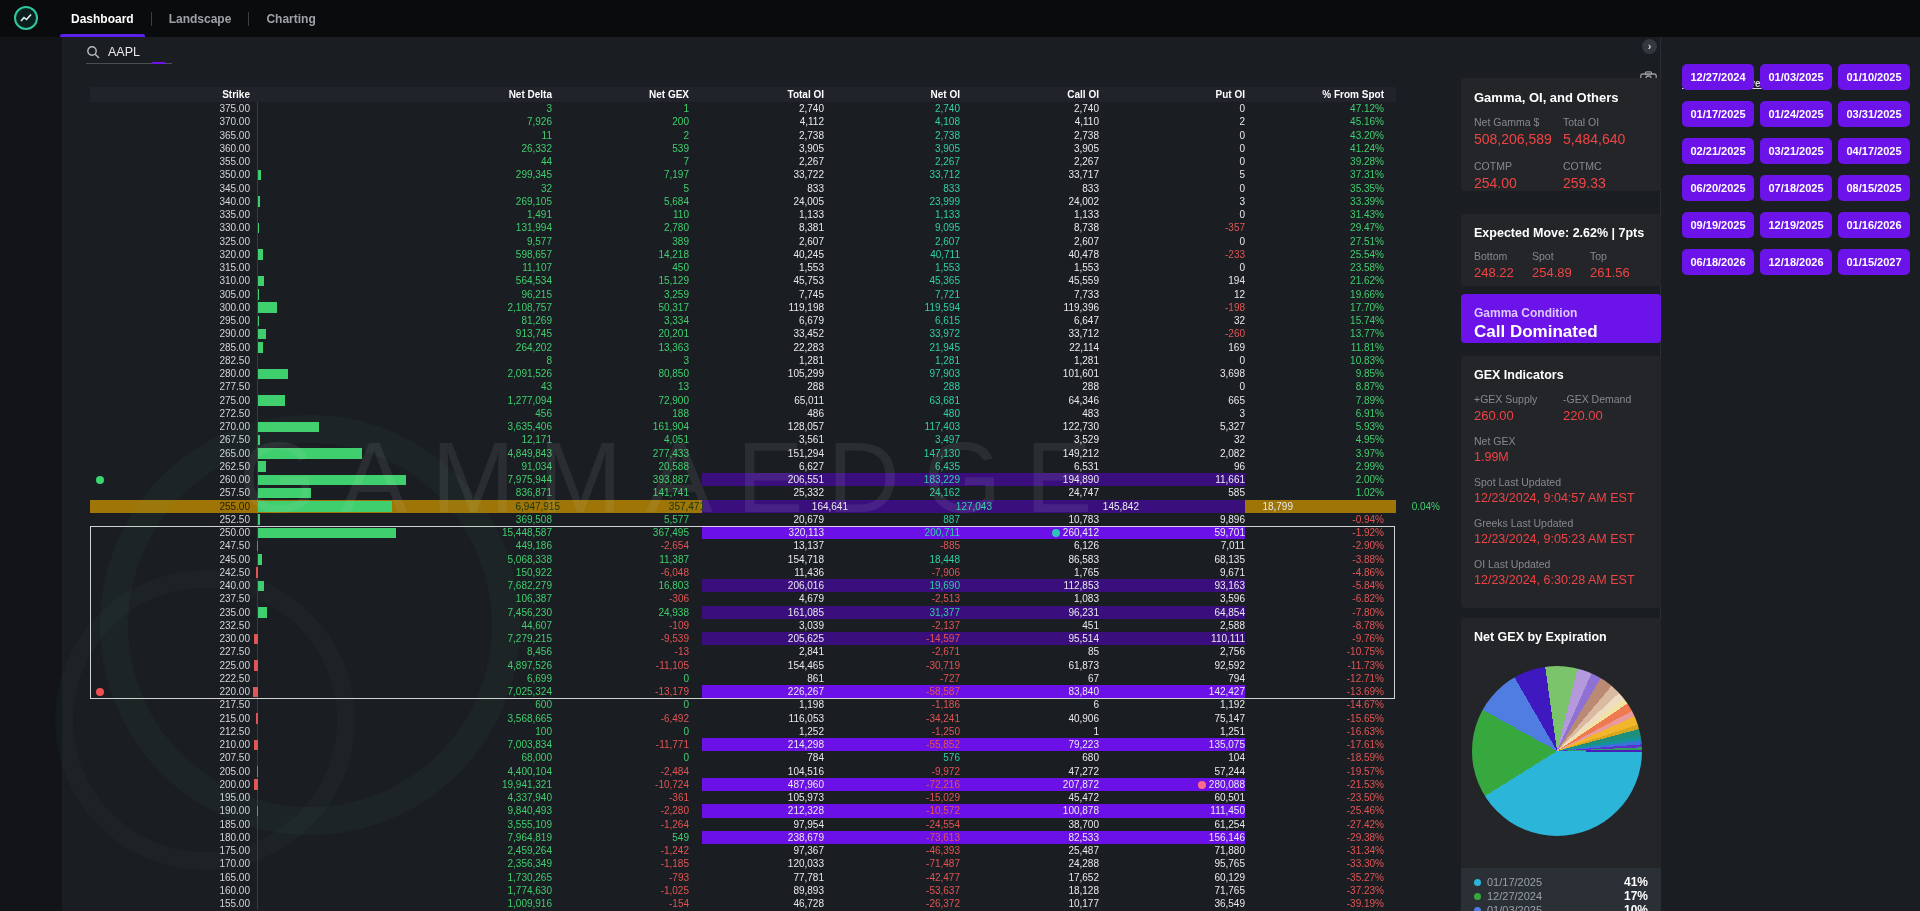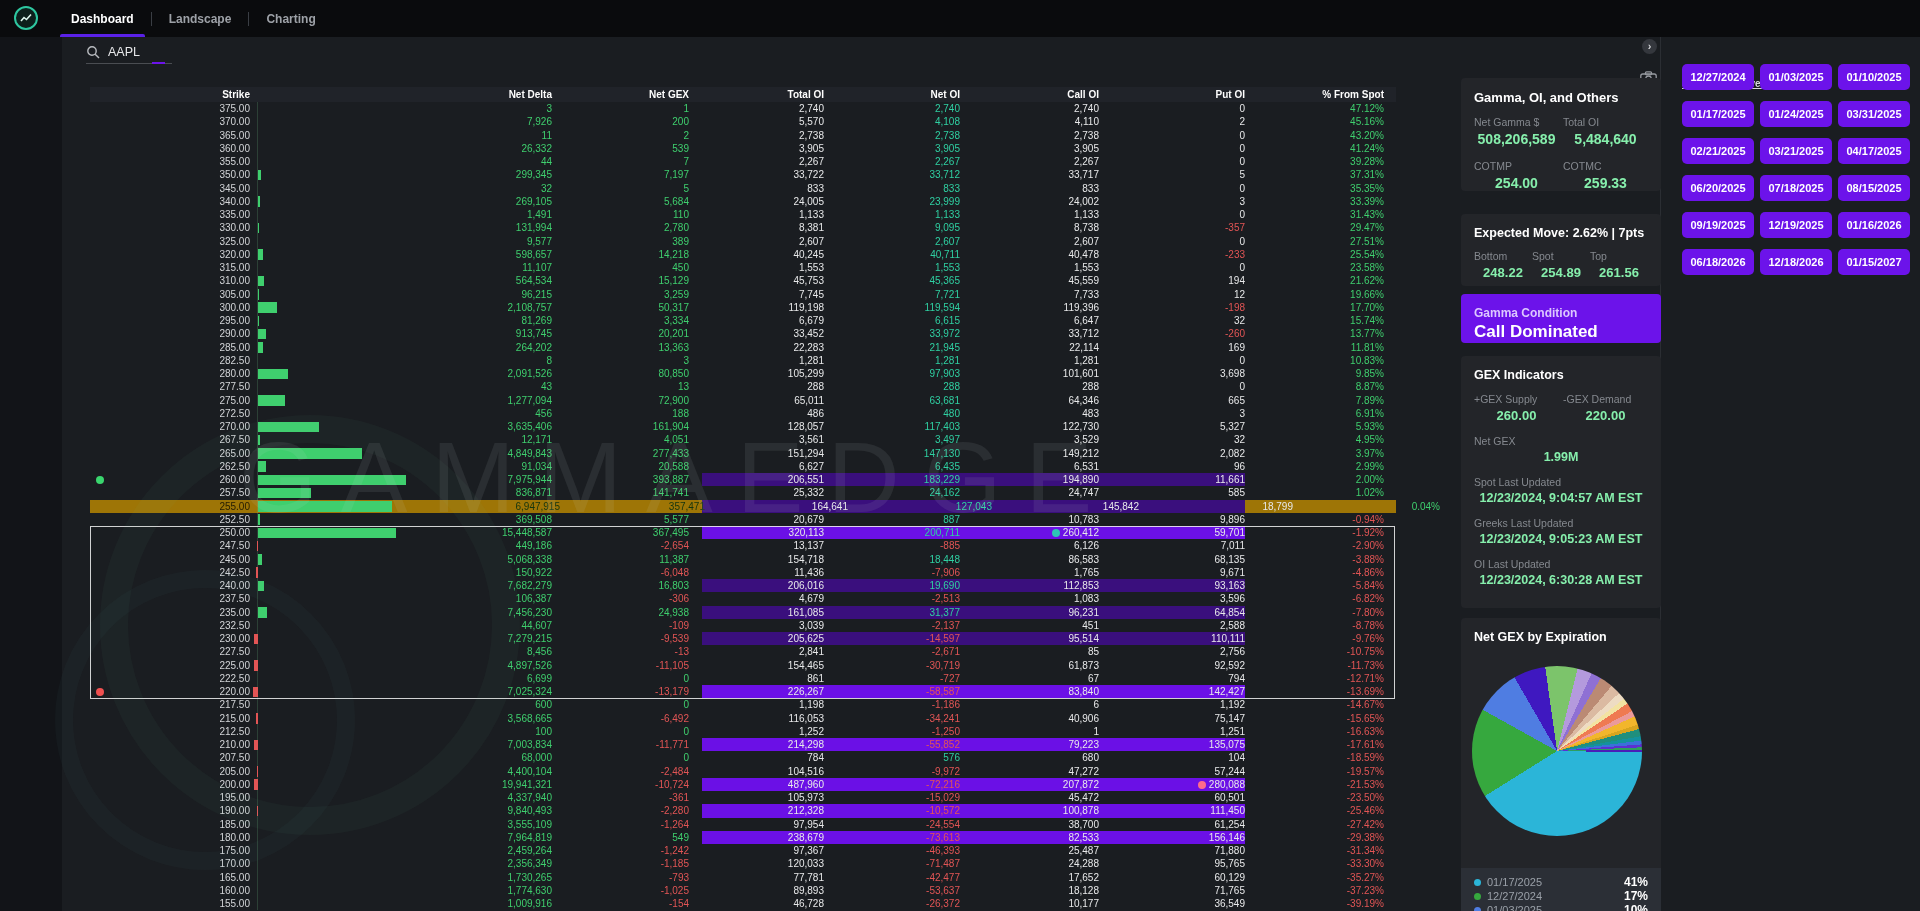--- a/index.html
+++ b/index.html
@@ -71,21 +71,21 @@
   .wm-ring2{left:55px;top:570px;width:300px;height:300px;border-radius:50%;border:18px solid rgba(90,190,190,0.04);box-sizing:border-box;}
 
   
   .card{position:absolute;left:1461px;width:200px;background:#232529;border-radius:4px;
     padding:12px 13px;box-sizing:border-box;z-index:6;}
   .card-title{font-size:13px;font-weight:bold;color:#ffffff;}
   .card-title.sm{font-size:12.5px;}
   .kv-grid{display:grid;grid-template-columns:1fr 1fr;margin-top:11px;row-gap:13px;column-gap:4px;}
   .kv-grid3{display:grid;grid-template-columns:1fr 1fr 1fr;margin-top:10px;}
   .kv .l{font-size:10.5px;color:#85898f;margin-bottom:3px;white-space:nowrap;}
-  .kv .v{font-size:14px;font-weight:bold;color:#86efac;white-space:nowrap;text-align:center;}
+  .kv .v{font-size:14px;font-weight:normal;color:#ef4444;white-space:nowrap;}
   .kv .v.sm{font-size:13px;}
   .card.purple{background:#6c13ea;}
   .gc-label{font-size:12px;font-weight:bold;color:#dcc8ff;}
   .gc-value{font-size:17px;font-weight:bold;color:#fff;margin-top:2px;}
   .gex-list .kv{margin-top:12px;}
   .gex-list .v{font-size:12.5px;}
   
   .pie{position:absolute;left:11px;top:48px;width:170px;height:170px;border-radius:50%;}
   .legend{position:absolute;left:0;right:0;top:250px;height:60px;background:#2b2f36;padding:7px 13px 0 13px;}
   .lg-row{display:flex;align-items:center;height:14px;gap:6px;}
@@ -165,21 +165,21 @@
           <div class="c w3 w">2,740</div>
           <div class="c w4 t">2,740</div>
           <div class="c w5 w">2,740</div>
           <div class="c w6 w">0</div>
           <div class="c w7 pg">47.12%</div>
         </div>
         <div class="trow">
           <div class="c w0 s">370.00</div>
           <div class="c w1 g">7,926</div>
           <div class="c w2 g">200</div>
-          <div class="c w3 w">5,570</div>
+          <div class="c w3 w">4,112</div>
           <div class="c w4 t">4,108</div>
           <div class="c w5 w">4,110</div>
           <div class="c w6 w">2</div>
           <div class="c w7 pg">45.16%</div>
         </div>
         <div class="trow">
           <div class="c w0 s">365.00</div>
           <div class="c w1 g">11</div>
           <div class="c w2 g">2</div>
           <div class="c w3 w">2,738</div>

